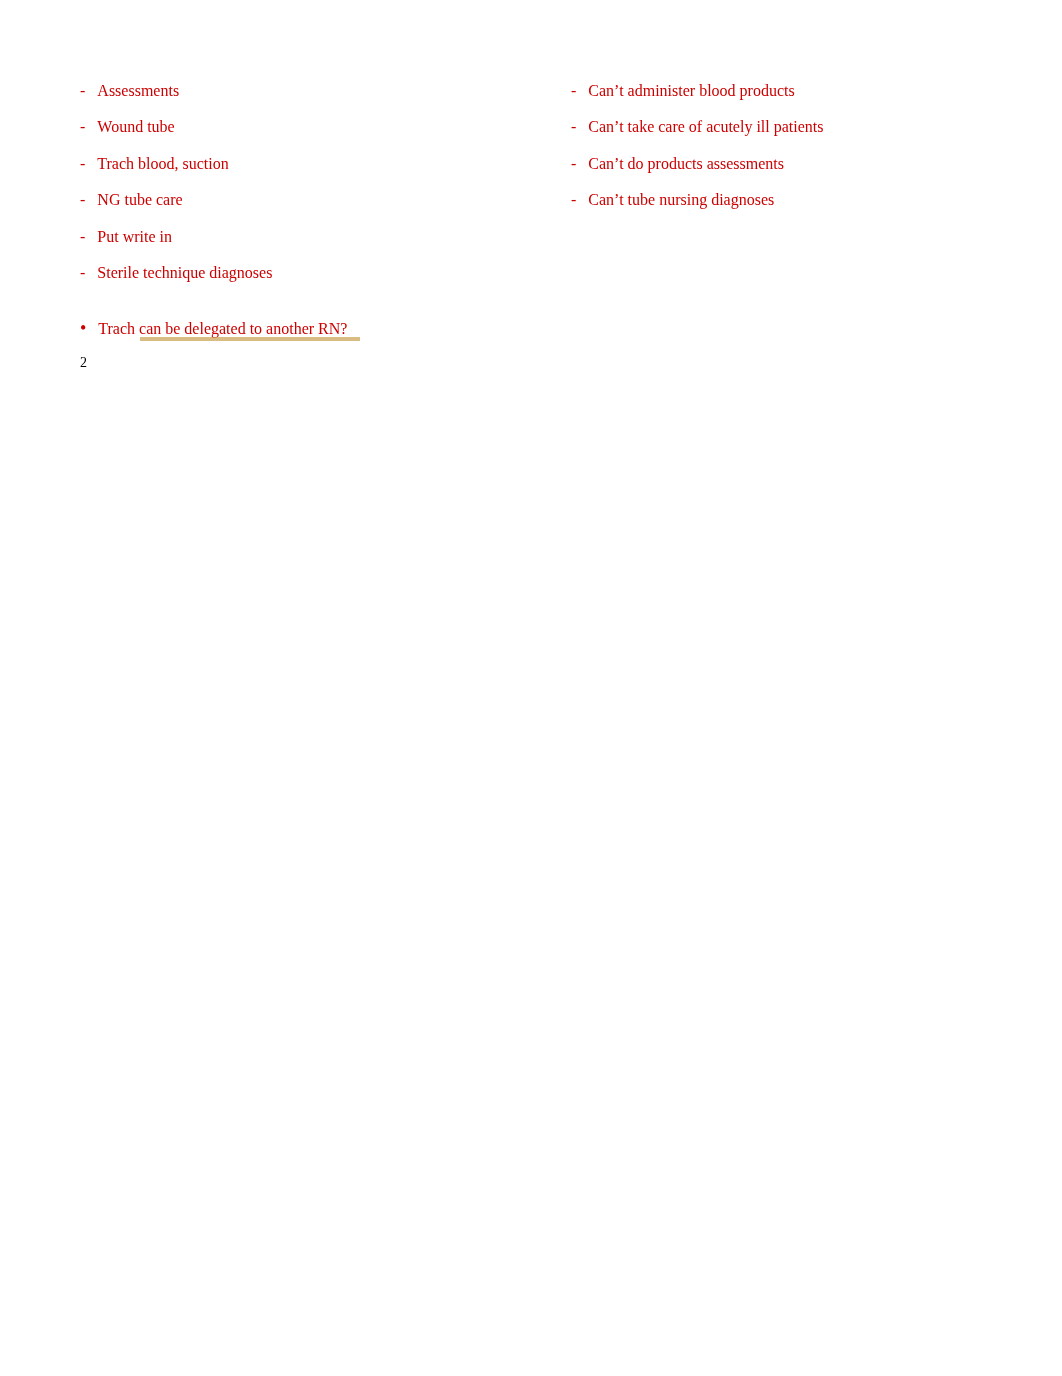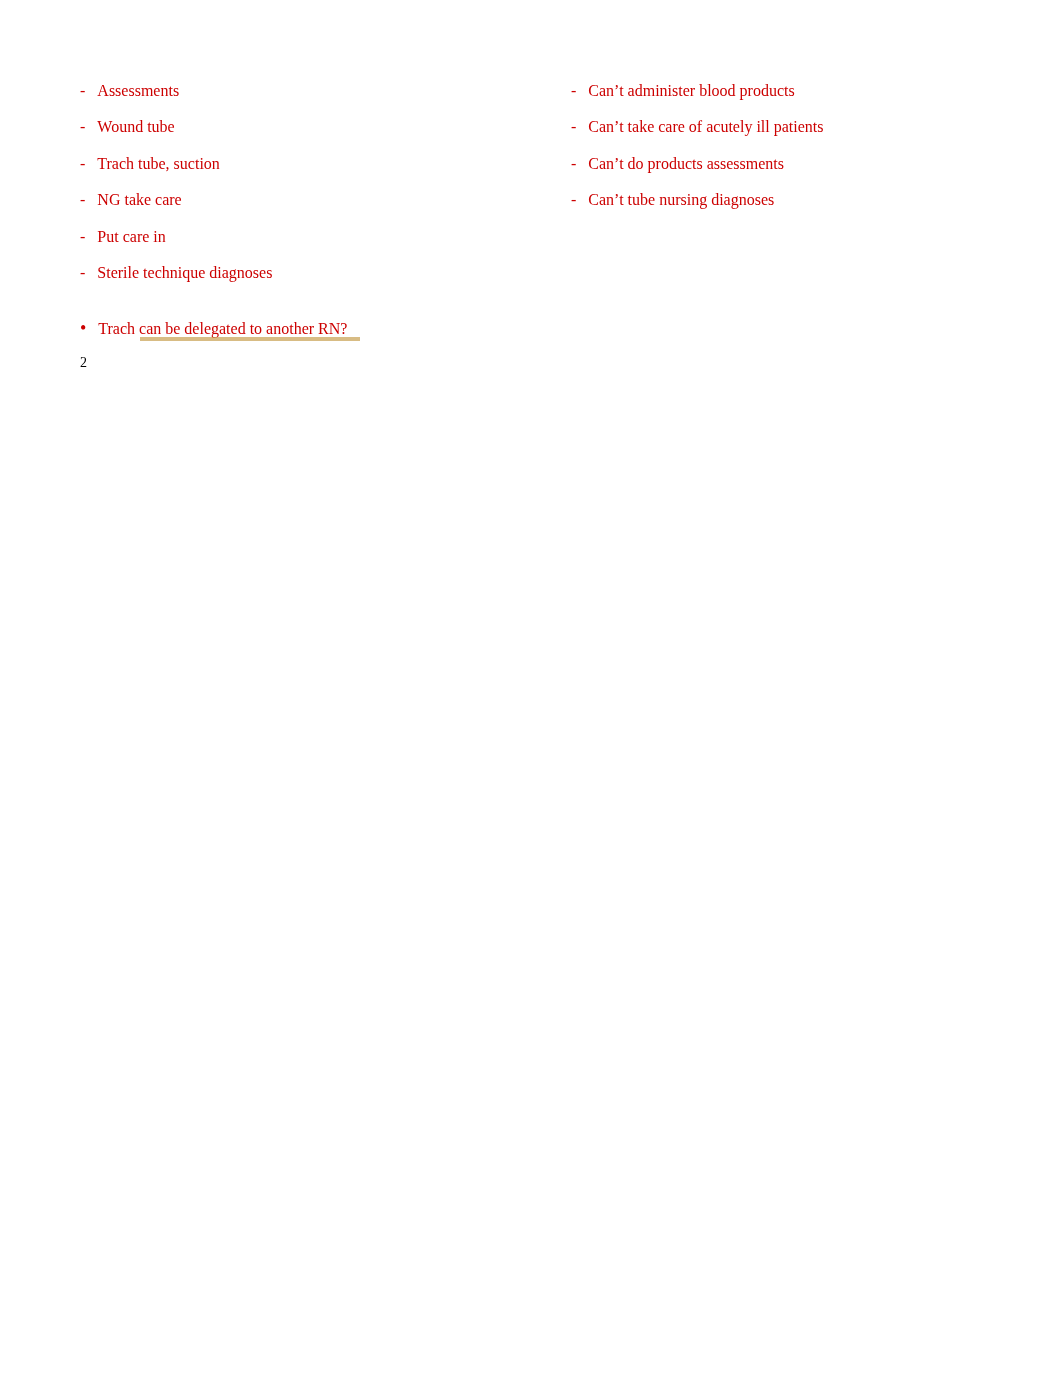--- a/index.html
+++ b/index.html
@@ -113,29 +113,29 @@
         <li>
           <span class="dash">-</span>
           <span>Assessments</span>
         </li>
         <li>
           <span class="dash">-</span>
           <span>Wound tube</span>
         </li>
         <li>
           <span class="dash">-</span>
-          <span>Trach tube, suction</span>
+          <span>Trach blood, suction</span>
         </li>
         <li>
           <span class="dash">-</span>
-          <span>NG take care</span>
+          <span>NG tube care</span>
         </li>
         <li>
           <span class="dash">-</span>
-          <span>Put care in</span>
+          <span>Put write in</span>
         </li>
         <li>
           <span class="dash">-</span>
           <span>Sterile technique diagnoses</span>
         </li>
       </ul>
     </div>
 
     <div class="right-column">
       <ul class="dash-list">

